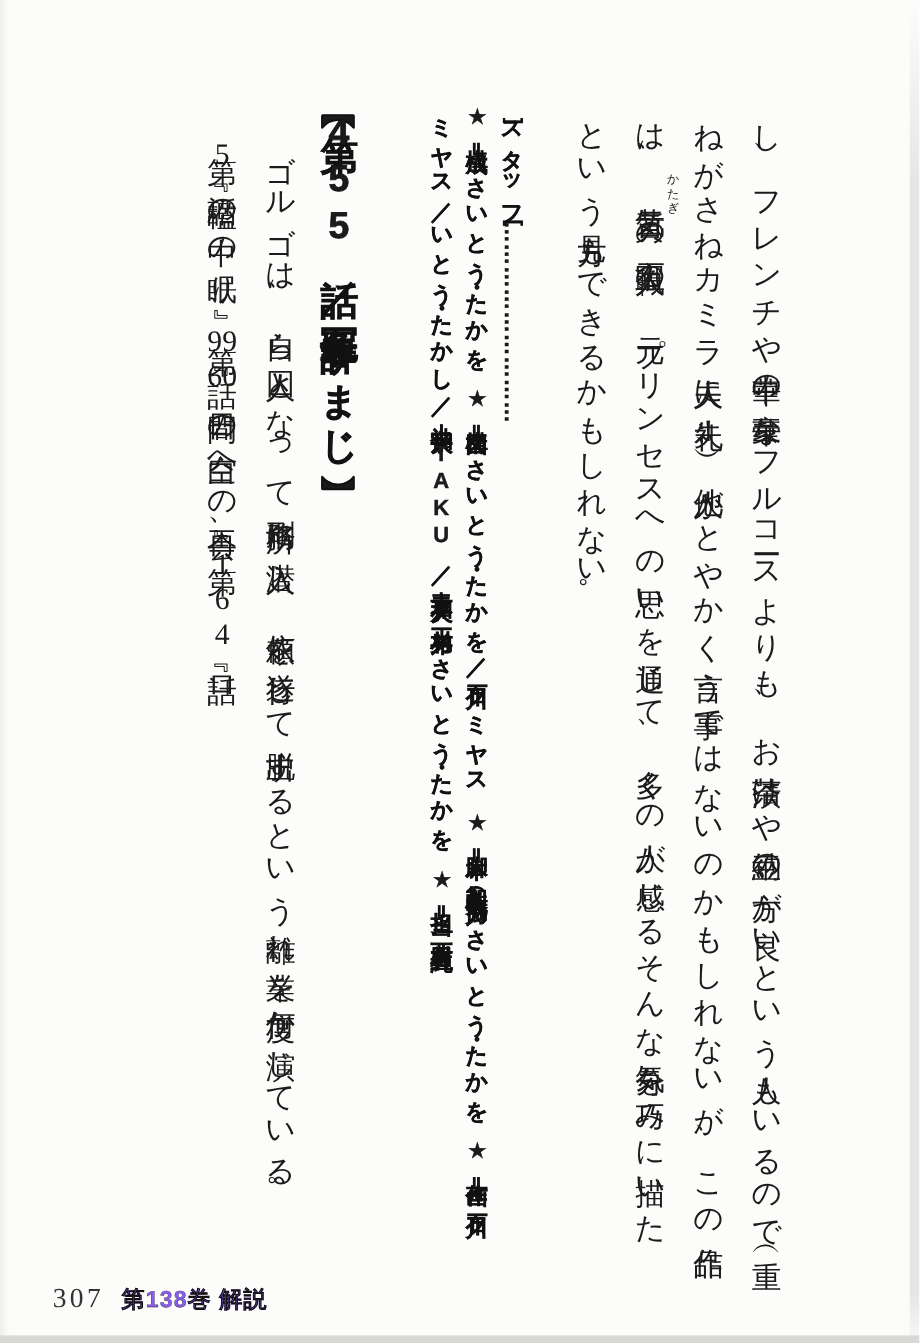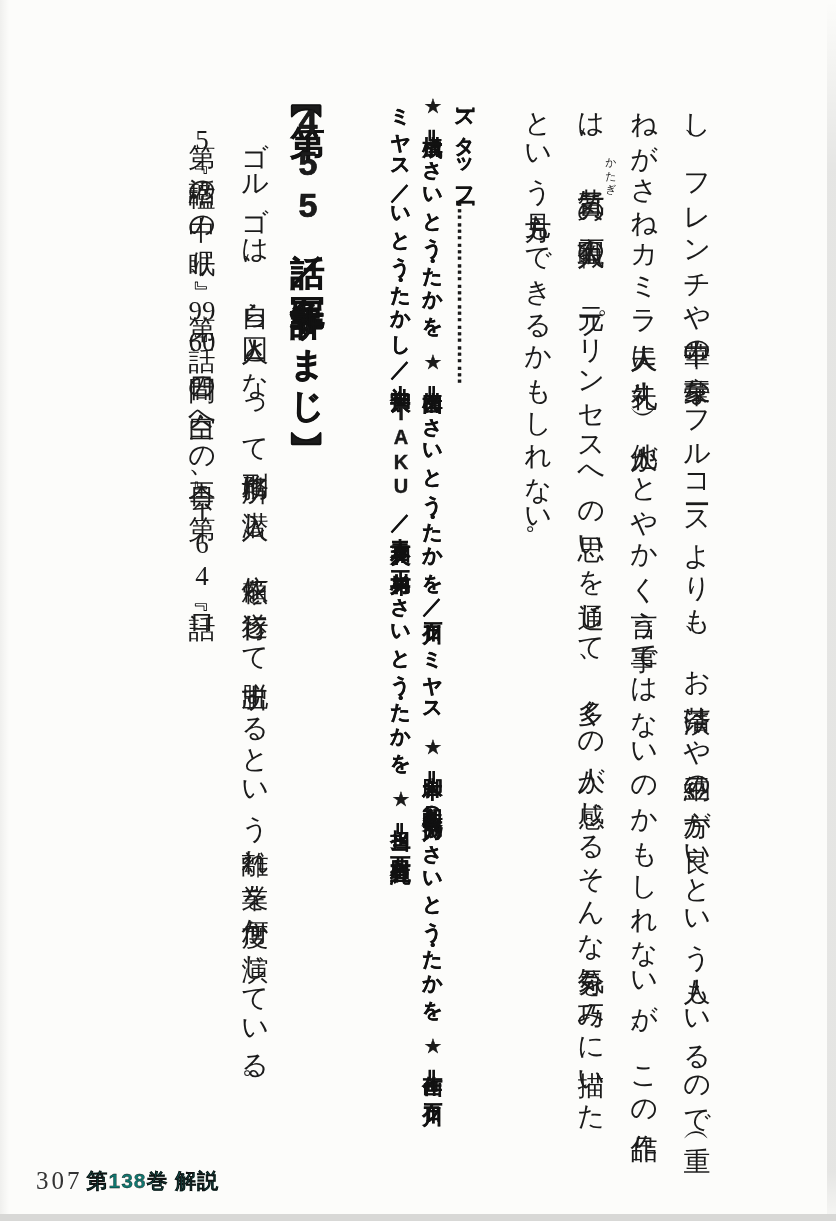--- a/index.html
+++ b/index.html
@@ -48,31 +48,31 @@
     letter-spacing:4px;
     line-height:46px;
   }
   .after-title{margin-block-start:4px;}
   .up{text-orientation:upright;}
   .tcy{text-combine-upright:all;}
   ruby{ruby-align:center;}
   rt{font-size:11px;letter-spacing:0;font-weight:normal;}
   .footer{
     position:absolute;
-    left:36px;bottom:26px;
-    display:flex;align-items:flex-start;gap:4px;
+    left:48px;bottom:26px;
+    display:flex;align-items:flex-start;gap:16px;
   }
   .page-num{
     font-family:"Liberation Serif","DejaVu Serif",serif;
     font-size:25px;color:#333;letter-spacing:3px;
   }
   .vol{
     font-family:"Liberation Sans","DejaVu Sans",sans-serif;
     font-weight:bold;-webkit-text-stroke:0.3px #111;
-    font-size:21px;color:#0f766e;letter-spacing:1px;
+    font-size:21px;color:#8b5cf6;letter-spacing:1px;
   }
   
   .edge-right{
     position:absolute;top:0;right:0;width:9px;height:100%;
     background:linear-gradient(180deg,rgba(0,0,0,0) 0%,rgba(0,0,0,0.09) 14%,rgba(0,0,0,0.09) 96%,rgba(0,0,0,0.02) 100%);
   }
   .edge-bottom{
     position:absolute;left:0;bottom:0;width:100%;height:7px;
     background:#d8d8d6;
   }

